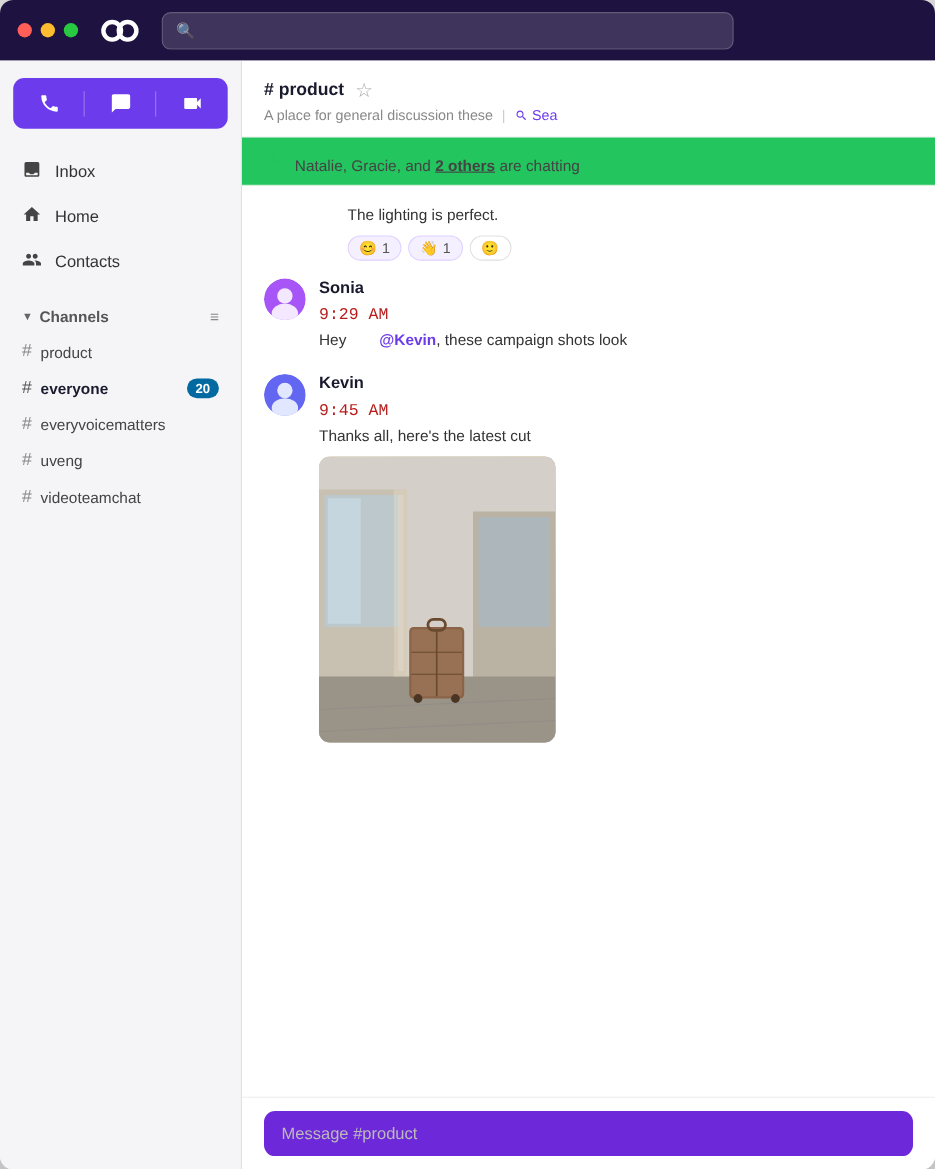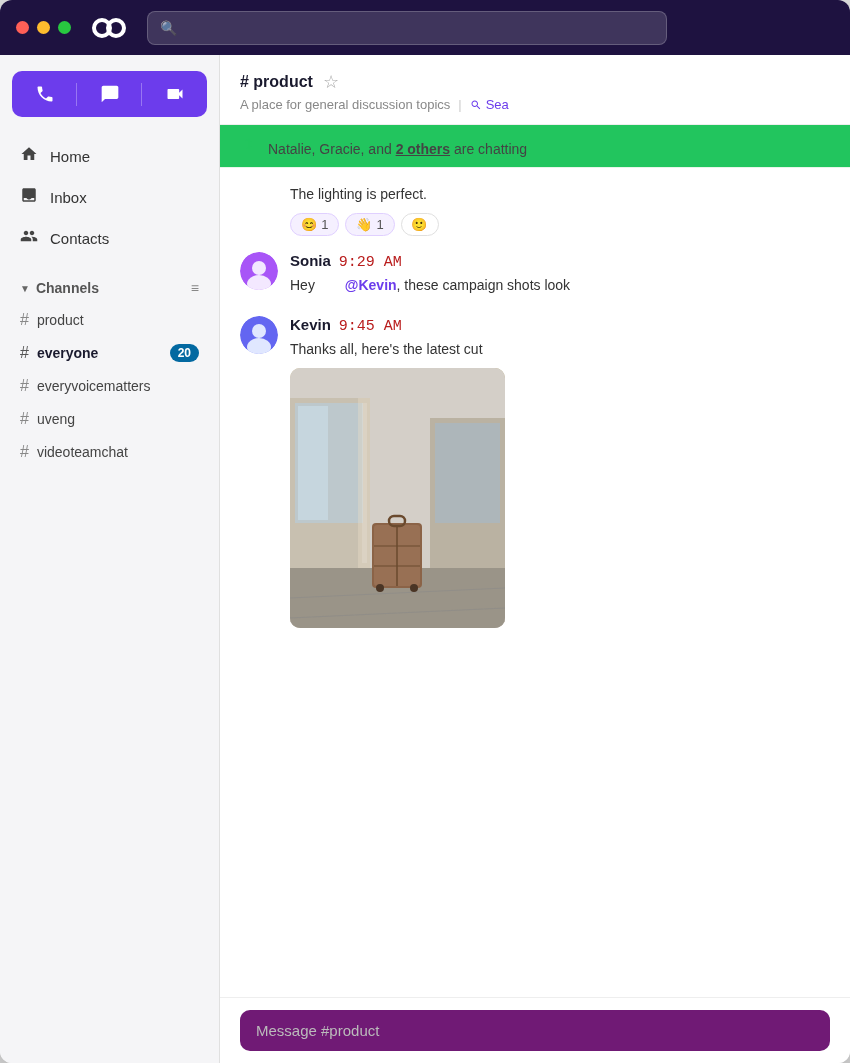--- a/index.html
+++ b/index.html
@@ -333,20 +333,21 @@
 
     .message-content {
       flex: 1;
     }
 
     .message-header {
       display: flex;
       align-items: baseline;
       gap: 8px;
       margin-bottom: 4px;
+      flex-direction: column;
     }
 
     .message-author {
       font-weight: 700;
       font-size: 15px;
       color: #1a1a2e;
     }
 
     .message-time {
       font-size: 15px;
@@ -403,21 +404,21 @@
     }
 
     
     .message-input-bar {
       padding: 12px 20px;
       border-top: 1px solid #eee;
       flex-shrink: 0;
     }
 
     .message-input-wrap {
-      background: #701a75;
+      background: #6d28d9;
       border-radius: 10px;
       padding: 12px 16px;
       display: flex;
       align-items: flex-start;
     }
 
     .message-input {
       flex: 1;
       background: transparent;
       border: none;
@@ -491,32 +492,32 @@
           <svg width="20" height="20" viewBox="0 0 24 24" fill="white">
             <path d="M17 10.5V7c0-.55-.45-1-1-1H4c-.55 0-1 .45-1 1v10c0 .55.45 1 1 1h12c.55 0 1-.45 1-1v-3.5l4 4v-11l-4 4z"></path>
           </svg>
         </button>
       </div>
 
       <div class="nav-items">
         <div class="nav-item">
           <span class="nav-icon">
             <svg width="18" height="18" viewBox="0 0 24 24" fill="#444">
+              <path d="M19 3H5c-1.1 0-2 .9-2 2v14c0 1.1.9 2 2 2h14c1.1 0 2-.9 2-2V5c0-1.1-.9-2-2-2zm0 16H5v-3h3.5c.7 1.2 2 2 3.5 2s2.8-.8 3.5-2H19v3z"></path>
+            </svg>
+          </span>
+          <span>Inbox</span>
+        </div>
+        <div class="nav-item">
+          <span class="nav-icon">
+            <svg width="18" height="18" viewBox="0 0 24 24" fill="#444">
               <path d="M10 20v-6h4v6h5v-8h3L12 3 2 12h3v8z"></path>
             </svg>
           </span>
           <span>Home</span>
-        </div>
-        <div class="nav-item">
-          <span class="nav-icon">
-            <svg width="18" height="18" viewBox="0 0 24 24" fill="#444">
-              <path d="M19 3H5c-1.1 0-2 .9-2 2v14c0 1.1.9 2 2 2h14c1.1 0 2-.9 2-2V5c0-1.1-.9-2-2-2zm0 16H5v-3h3.5c.7 1.2 2 2 3.5 2s2.8-.8 3.5-2H19v3z"></path>
-            </svg>
-          </span>
-          <span>Inbox</span>
         </div>
         <div class="nav-item">
           <span class="nav-icon">
             <svg width="18" height="18" viewBox="0 0 24 24" fill="#444">
               <path d="M16 11c1.66 0 2.99-1.34 2.99-3S17.66 5 16 5c-1.66 0-3 1.34-3 3s1.34 3 3 3zm-8 0c1.66 0 2.99-1.34 2.99-3S9.66 5 8 5C6.34 5 5 6.34 5 8s1.34 3 3 3zm0 2c-2.33 0-7 1.17-7 3.5V19h14v-2.5c0-2.33-4.67-3.5-7-3.5zm8 0c-.29 0-.62.02-.97.05 1.16.84 1.97 1.97 1.97 3.45V19h6v-2.5c0-2.33-4.67-3.5-7-3.5z"></path>
             </svg>
           </span>
           <span>Contacts</span>
         </div>
       </div>
@@ -571,21 +572,21 @@
     </div>
 
     <div class="chat-area">
 
       <div class="chat-header">
         <div class="chat-title-row">
           <span class="chat-title"># product</span>
           <span class="star-icon">☆</span>
         </div>
         <div class="chat-subtitle">
-          <span>A place for general discussion topics</span>
+          <span>A place for general discussion these</span>
           <span class="chat-subtitle-divider">|</span>
           <span class="search-link">
             <svg width="12" height="12" viewBox="0 0 24 24" fill="#6c3cec">
               <path d="M15.5 14h-.79l-.28-.27C15.41 12.59 16 11.11 16 9.5 16 5.91 13.09 3 9.5 3S3 5.91 3 9.5 5.91 16 9.5 16c1.61 0 3.09-.59 4.23-1.57l.27.28v.79l5 4.99L20.49 19l-4.99-5zm-6 0C7.01 14 5 11.99 5 9.5S7.01 5 9.5 5 14 7.01 14 9.5 11.99 14 9.5 14z"></path>
             </svg>
             <span>Sea</span>
           </span>
         </div>
       </div>
 
@@ -598,21 +599,21 @@
             <rect x="14" y="8" width="2" height="8" rx="1"></rect>
           </svg>
         </span>
         <span class="live-text">
           <span>Natalie, Gracie</span><span>, and </span><span class="underline-link">2 others</span><span> are chatting</span>
         </span>
       </div>
 
       <div class="messages-area">
 
-        <div style="margin-left: 50px; margin-bottom: 16px;">
+        <div style="margin-left: 76px; margin-bottom: 16px;">
           <div class="message-text">The lighting is perfect.</div>
           <div class="reactions">
             <div class="reaction">
               <span>😊</span>
               <span>1</span>
             </div>
             <div class="reaction">
               <span>👋</span>
               <span>1</span>
             </div>

